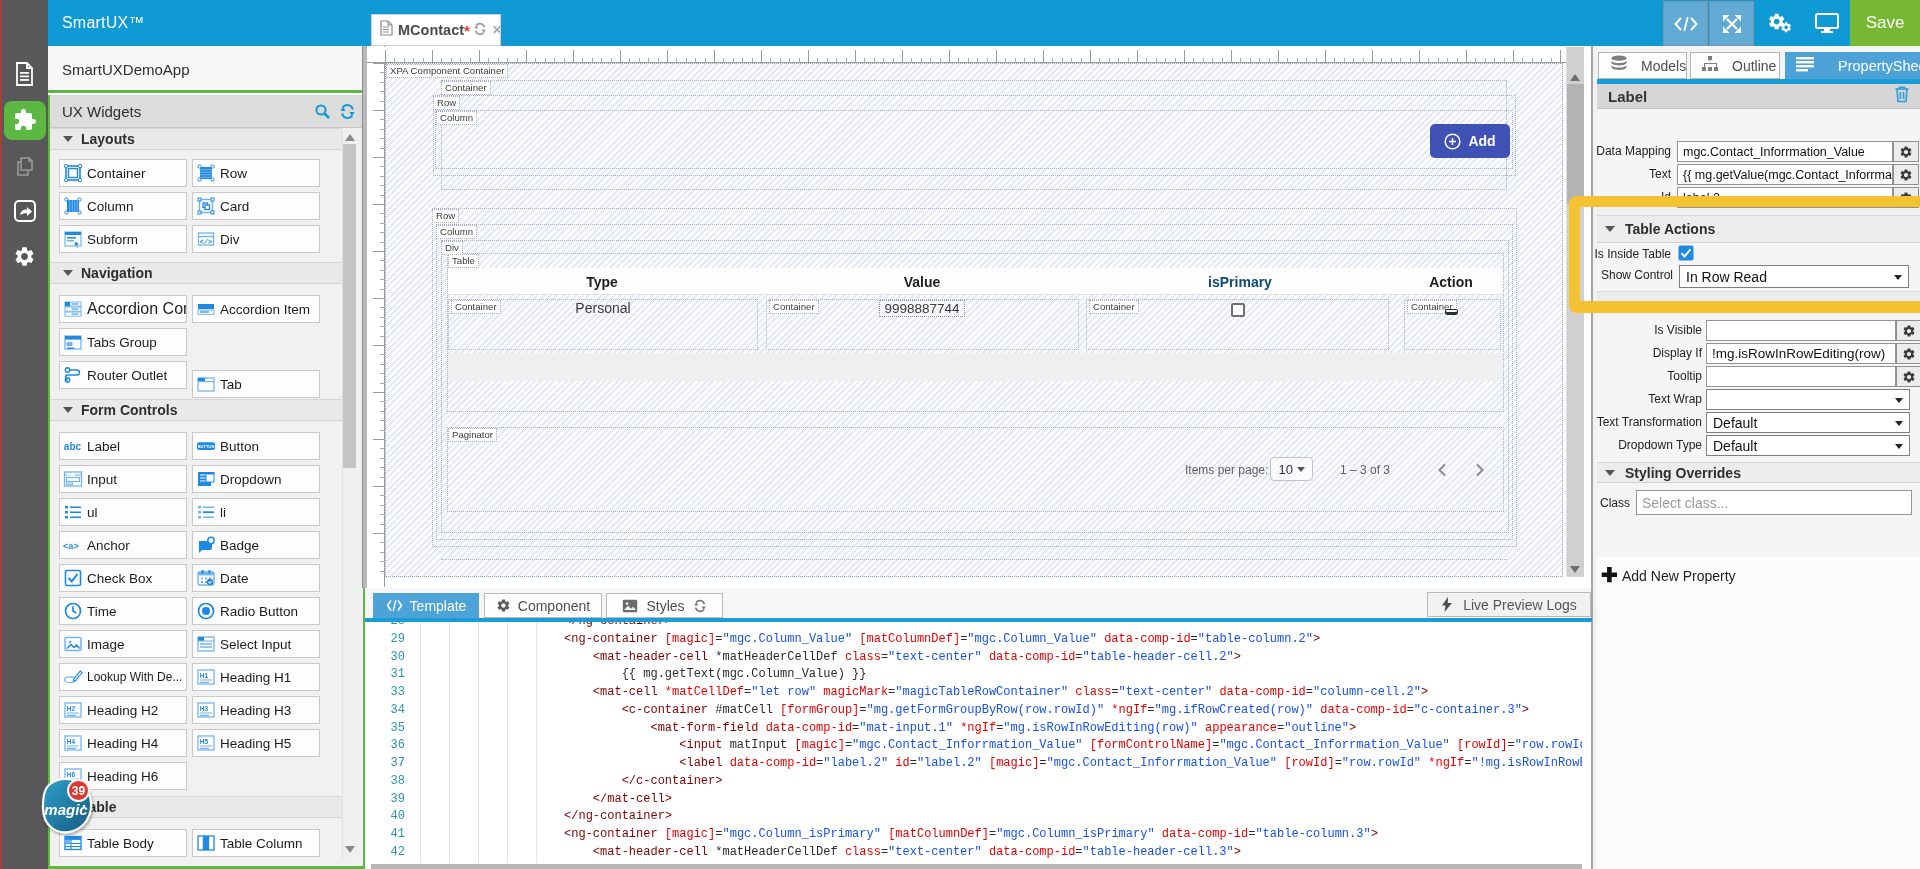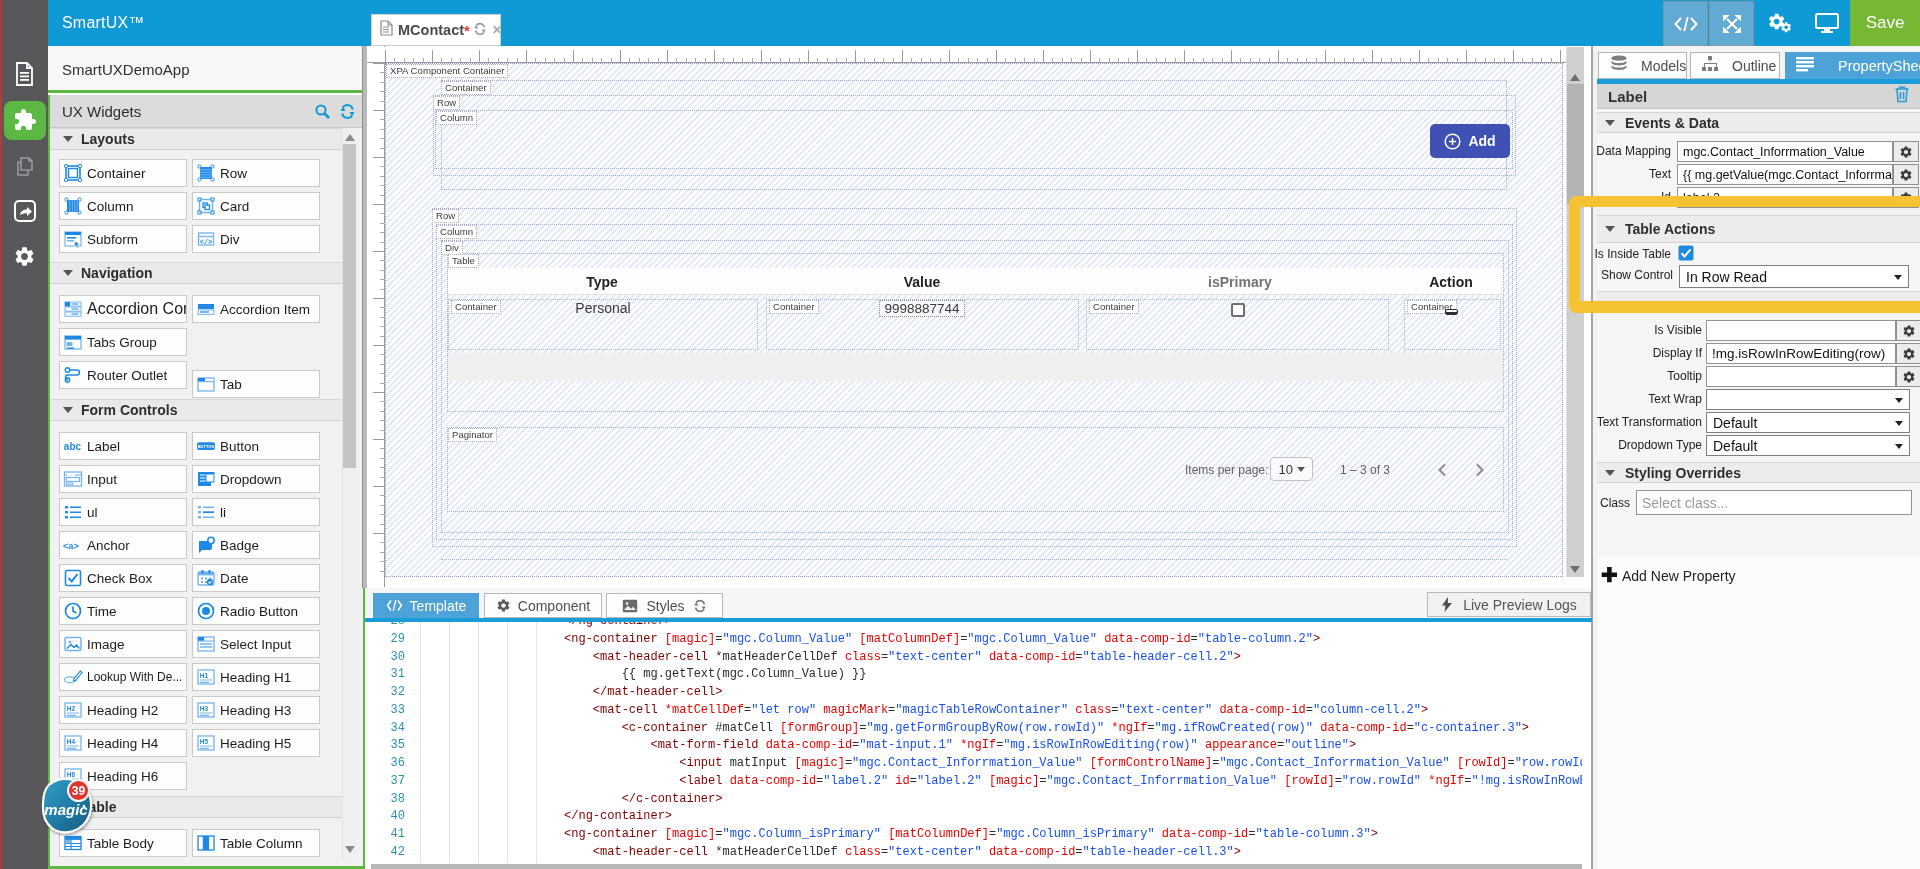--- a/index.html
+++ b/index.html
@@ -551,21 +551,21 @@
 <div class="lbl" style="left:432px;top:209px;">Row</div>
 <div class="dotbox" style="left:436px;top:224px;width:1077px;height:316px;"></div>
 <div class="lbl" style="left:436px;top:225px;">Column</div>
 <div class="dotbox" style="left:441px;top:240px;width:1068px;height:293px;"></div>
 <div class="lbl" style="left:441px;top:241px;">Div</div>
 <div class="dotbox" style="left:447px;top:253px;width:1057px;height:159px;"></div>
 <div class="lbl" style="left:448px;top:254px;">Table</div>
 <div class="abs" style="left:448px;top:268px;width:1055px;height:27px;background:#fdfdfe;border-bottom:1px solid #e3e3e3;z-index:4;"></div>
 <div class="abs" style="left:502px;top:274px;width:200px;text-align:center;font-size:14px;font-weight:bold;color:#1f1f1f;z-index:5;">Type</div>
 <div class="abs" style="left:822px;top:274px;width:200px;text-align:center;font-size:14px;font-weight:bold;color:#1f1f1f;z-index:5;">Value</div>
-<div class="abs" style="left:1140px;top:274px;width:200px;text-align:center;font-size:14px;font-weight:bold;color:#737373;z-index:5;">isPrimary</div>
+<div class="abs" style="left:1140px;top:274px;width:200px;text-align:center;font-size:14px;font-weight:bold;color:#0c4a6e;z-index:5;">isPrimary</div>
 <div class="abs" style="left:1351px;top:274px;width:200px;text-align:center;font-size:14px;font-weight:bold;color:#1f1f1f;z-index:5;">Action</div>
 <div class="dotbox" style="left:448px;top:299px;width:310px;height:51px;border-color:#aab6cf;"></div>
 <div class="lbl" style="left:451px;top:300px;">Container</div>
 <div class="dotbox" style="left:766px;top:299px;width:313px;height:51px;border-color:#aab6cf;"></div>
 <div class="lbl" style="left:769px;top:300px;">Container</div>
 <div class="dotbox" style="left:1086px;top:299px;width:303px;height:51px;border-color:#aab6cf;"></div>
 <div class="lbl" style="left:1089px;top:300px;">Container</div>
 <div class="dotbox" style="left:1404px;top:299px;width:97px;height:51px;border-color:#aab6cf;"></div>
 <div class="lbl" style="left:1407px;top:300px;">Container</div>
 <div class="abs" style="left:503px;top:300px;width:200px;text-align:center;font-size:14px;color:#3a3a3a;z-index:5;">Personal</div>
@@ -622,27 +622,27 @@
       </svg>
       <span style="color:#555;font-size:14px;margin-left:10px;">Live Preview Logs</span>
     </div>
 <div class="abs" style="left:365px;top:618px;width:1227px;height:4px;background:#1a9cd8;z-index:3;"></div>
 <div class="abs" style="left:371px;top:622px;width:1211px;height:241px;overflow:hidden;background:#fff;z-index:2;">
       <div style="position:absolute;left:0;top:-9px;font-family:'Liberation Mono',monospace;font-size:12px;line-height:17.75px;">
         <div style="height:17.75px;white-space:pre;"><span style="display:inline-block;width:34px;text-align:right;color:#2b91af;">28</span><span style="display:inline-block;width:15px;"></span><span style="color:#2b2b2b">                    </span><span style="color:#800000">&lt;/ng-container</span><span style="color:#800000">&gt;</span></div>
         <div style="height:17.75px;white-space:pre;"><span style="display:inline-block;width:34px;text-align:right;color:#2b91af;">29</span><span style="display:inline-block;width:15px;"></span><span style="color:#2b2b2b">                    </span><span style="color:#800000">&lt;ng-container</span><span style="color:#2b2b2b"> </span><span style="color:#e50000">[magic]</span><span style="color:#2b2b2b">=</span><span style="color:#1750eb">"mgc.Column_Value"</span><span style="color:#2b2b2b"> </span><span style="color:#e50000">[matColumnDef]</span><span style="color:#2b2b2b">=</span><span style="color:#1750eb">"mgc.Column_Value"</span><span style="color:#2b2b2b"> </span><span style="color:#e50000">data-comp-id</span><span style="color:#2b2b2b">=</span><span style="color:#1750eb">"table-column.2"</span><span style="color:#800000">&gt;</span></div>
         <div style="height:17.75px;white-space:pre;"><span style="display:inline-block;width:34px;text-align:right;color:#2b91af;">30</span><span style="display:inline-block;width:15px;"></span><span style="color:#2b2b2b">                        </span><span style="color:#800000">&lt;mat-header-cell</span><span style="color:#2b2b2b"> *matHeaderCellDef </span><span style="color:#e50000">class</span><span style="color:#2b2b2b">=</span><span style="color:#1750eb">"text-center"</span><span style="color:#2b2b2b"> </span><span style="color:#e50000">data-comp-id</span><span style="color:#2b2b2b">=</span><span style="color:#1750eb">"table-header-cell.2"</span><span style="color:#800000">&gt;</span></div>
         <div style="height:17.75px;white-space:pre;"><span style="display:inline-block;width:34px;text-align:right;color:#2b91af;">31</span><span style="display:inline-block;width:15px;"></span><span style="color:#2b2b2b">                            {{ mg.getText(mgc.Column_Value) }}</span></div>
-        <div style="height:17.75px;white-space:pre;"><span style="display:inline-block;width:34px;text-align:right;color:#2b91af;">32</span><span style="display:inline-block;width:15px;"></span><span style="color:#2b2b2b">                        </span><span style="color:#800000">&lt;/mat-header-cell</span><span style="color:#800000">&gt;</span></div>
         <div style="height:17.75px;white-space:pre;"><span style="display:inline-block;width:34px;text-align:right;color:#2b91af;">33</span><span style="display:inline-block;width:15px;"></span><span style="color:#2b2b2b">                        </span><span style="color:#800000">&lt;mat-cell</span><span style="color:#2b2b2b"> </span><span style="color:#e50000">*matCellDef</span><span style="color:#2b2b2b">=</span><span style="color:#1750eb">"let row"</span><span style="color:#2b2b2b"> </span><span style="color:#e50000">magicMark</span><span style="color:#2b2b2b">=</span><span style="color:#1750eb">"magicTableRowContainer"</span><span style="color:#2b2b2b"> </span><span style="color:#e50000">class</span><span style="color:#2b2b2b">=</span><span style="color:#1750eb">"text-center"</span><span style="color:#2b2b2b"> </span><span style="color:#e50000">data-comp-id</span><span style="color:#2b2b2b">=</span><span style="color:#1750eb">"column-cell.2"</span><span style="color:#800000">&gt;</span></div>
         <div style="height:17.75px;white-space:pre;"><span style="display:inline-block;width:34px;text-align:right;color:#2b91af;">34</span><span style="display:inline-block;width:15px;"></span><span style="color:#2b2b2b">                            </span><span style="color:#800000">&lt;c-container</span><span style="color:#2b2b2b"> #matCell </span><span style="color:#e50000">[formGroup]</span><span style="color:#2b2b2b">=</span><span style="color:#1750eb">"mg.getFormGroupByRow(row.rowId)"</span><span style="color:#2b2b2b"> </span><span style="color:#e50000">*ngIf</span><span style="color:#2b2b2b">=</span><span style="color:#1750eb">"mg.ifRowCreated(row)"</span><span style="color:#2b2b2b"> </span><span style="color:#e50000">data-comp-id</span><span style="color:#2b2b2b">=</span><span style="color:#1750eb">"c-container.3"</span><span style="color:#800000">&gt;</span></div>
         <div style="height:17.75px;white-space:pre;"><span style="display:inline-block;width:34px;text-align:right;color:#2b91af;">35</span><span style="display:inline-block;width:15px;"></span><span style="color:#2b2b2b">                                </span><span style="color:#800000">&lt;mat-form-field</span><span style="color:#2b2b2b"> </span><span style="color:#e50000">data-comp-id</span><span style="color:#2b2b2b">=</span><span style="color:#1750eb">"mat-input.1"</span><span style="color:#2b2b2b"> </span><span style="color:#e50000">*ngIf</span><span style="color:#2b2b2b">=</span><span style="color:#1750eb">"mg.isRowInRowEditing(row)"</span><span style="color:#2b2b2b"> </span><span style="color:#e50000">appearance</span><span style="color:#2b2b2b">=</span><span style="color:#1750eb">"outline"</span><span style="color:#800000">&gt;</span></div>
         <div style="height:17.75px;white-space:pre;"><span style="display:inline-block;width:34px;text-align:right;color:#2b91af;">36</span><span style="display:inline-block;width:15px;"></span><span style="color:#2b2b2b">                                    </span><span style="color:#800000">&lt;input</span><span style="color:#2b2b2b"> matInput </span><span style="color:#e50000">[magic]</span><span style="color:#2b2b2b">=</span><span style="color:#1750eb">"mgc.Contact_Inforrmation_Value"</span><span style="color:#2b2b2b"> </span><span style="color:#e50000">[formControlName]</span><span style="color:#2b2b2b">=</span><span style="color:#1750eb">"mgc.Contact_Inforrmation_Value"</span><span style="color:#2b2b2b"> </span><span style="color:#e50000">[rowId]</span><span style="color:#2b2b2b">=</span><span style="color:#1750eb">"row.rowId"</span></div>
         <div style="height:17.75px;white-space:pre;"><span style="display:inline-block;width:34px;text-align:right;color:#2b91af;">37</span><span style="display:inline-block;width:15px;"></span><span style="color:#2b2b2b">                                    </span><span style="color:#800000">&lt;label</span><span style="color:#2b2b2b"> </span><span style="color:#e50000">data-comp-id</span><span style="color:#2b2b2b">=</span><span style="color:#1750eb">"label.2"</span><span style="color:#2b2b2b"> </span><span style="color:#e50000">id</span><span style="color:#2b2b2b">=</span><span style="color:#1750eb">"label.2"</span><span style="color:#2b2b2b"> </span><span style="color:#e50000">[magic]</span><span style="color:#2b2b2b">=</span><span style="color:#1750eb">"mgc.Contact_Inforrmation_Value"</span><span style="color:#2b2b2b"> </span><span style="color:#e50000">[rowId]</span><span style="color:#2b2b2b">=</span><span style="color:#1750eb">"row.rowId"</span><span style="color:#2b2b2b"> </span><span style="color:#e50000">*ngIf</span><span style="color:#2b2b2b">=</span><span style="color:#1750eb">"!mg.isRowInRowEditing(row)"</span></div>
         <div style="height:17.75px;white-space:pre;"><span style="display:inline-block;width:34px;text-align:right;color:#2b91af;">38</span><span style="display:inline-block;width:15px;"></span><span style="color:#2b2b2b">                            </span><span style="color:#800000">&lt;/c-container</span><span style="color:#800000">&gt;</span></div>
+        <div style="height:17.75px;white-space:pre;"><span style="display:inline-block;width:34px;text-align:right;color:#2b91af;">39</span><span style="display:inline-block;width:15px;"></span><span style="color:#2b2b2b">                        </span><span style="color:#800000">&lt;/mat-cell</span><span style="color:#800000">&gt;</span></div>
         <div style="height:17.75px;white-space:pre;"><span style="display:inline-block;width:34px;text-align:right;color:#2b91af;">40</span><span style="display:inline-block;width:15px;"></span><span style="color:#2b2b2b">                    </span><span style="color:#800000">&lt;/ng-container</span><span style="color:#800000">&gt;</span></div>
         <div style="height:17.75px;white-space:pre;"><span style="display:inline-block;width:34px;text-align:right;color:#2b91af;">41</span><span style="display:inline-block;width:15px;"></span><span style="color:#2b2b2b">                    </span><span style="color:#800000">&lt;ng-container</span><span style="color:#2b2b2b"> </span><span style="color:#e50000">[magic]</span><span style="color:#2b2b2b">=</span><span style="color:#1750eb">"mgc.Column_isPrimary"</span><span style="color:#2b2b2b"> </span><span style="color:#e50000">[matColumnDef]</span><span style="color:#2b2b2b">=</span><span style="color:#1750eb">"mgc.Column_isPrimary"</span><span style="color:#2b2b2b"> </span><span style="color:#e50000">data-comp-id</span><span style="color:#2b2b2b">=</span><span style="color:#1750eb">"table-column.3"</span><span style="color:#800000">&gt;</span></div>
         <div style="height:17.75px;white-space:pre;"><span style="display:inline-block;width:34px;text-align:right;color:#2b91af;">42</span><span style="display:inline-block;width:15px;"></span><span style="color:#2b2b2b">                        </span><span style="color:#800000">&lt;mat-header-cell</span><span style="color:#2b2b2b"> *matHeaderCellDef </span><span style="color:#e50000">class</span><span style="color:#2b2b2b">=</span><span style="color:#1750eb">"text-center"</span><span style="color:#2b2b2b"> </span><span style="color:#e50000">data-comp-id</span><span style="color:#2b2b2b">=</span><span style="color:#1750eb">"table-header-cell.3"</span><span style="color:#800000">&gt;</span></div>
       </div>
       <div style="position:absolute;left:49px;top:0;width:1px;height:241px;background:#e3e3e3;"></div>
       <div style="position:absolute;left:78px;top:0;width:1px;height:241px;background:#e3e3e3;"></div>
       <div style="position:absolute;left:107px;top:0;width:1px;height:241px;background:#e3e3e3;"></div>
       <div style="position:absolute;left:136px;top:0;width:1px;height:241px;background:#e3e3e3;"></div>
       <div style="position:absolute;left:165px;top:0;width:1px;height:241px;background:#e3e3e3;"></div>
     </div>
@@ -688,21 +688,20 @@
       <span style="margin-left:11px;font-size:15px;font-weight:bold;color:#333;">Label</span>
       <span style="margin-left:auto;margin-right:10px;"><svg width="16" height="18" viewBox="0 0 16 18">
           <g fill="none" stroke="#2d9bd8" stroke-width="1.6">
             <path d="M1.5 4h13"></path>
             <path d="M5.5 4V2.2h5V4"></path>
             <path d="M3 4l1 12.5h8L13 4"></path>
             <path d="M6.4 7v7M9.6 7v7"></path>
           </g>
         </svg></span>
     </div>
-<div class="band" style="left:1597px;top:112px;width:323px;height:21px;font-size:14px;background:#ececec;"><span class="tri" style="margin:0 10px 0 8px;border-left-width:5px;border-right-width:5px;border-top-width:6px;"></span>Events &amp; Data</div>
 <div class="rlab" style="right:249px;top:144px;">Data Mapping</div>
 <div class="rinput" style="left:1677px;top:141px;width:216px;height:21px;font-size:12.5px;">mgc.Contact_Inforrmation_Value</div>
 <div class="gearbtn" style="left:1893px;top:141px;width:26px;height:21px;">
       <svg width="14" height="14" viewBox="0 0 24 24">
         <path fill="#3c3c3c" d="M19.14 12.94c.04-.3.06-.61.06-.94 0-.32-.02-.64-.07-.94l2.03-1.58c.18-.14.23-.41.12-.61l-1.92-3.32c-.12-.22-.37-.29-.59-.22l-2.39.96c-.5-.38-1.03-.7-1.62-.94L14.4 2.81c-.04-.24-.24-.41-.48-.41h-3.84c-.24 0-.43.17-.47.41l-.36 2.54c-.59.24-1.13.57-1.62.94l-2.39-.96c-.22-.08-.47 0-.59.22L2.74 8.87c-.12.21-.08.47.12.61l2.03 1.58c-.05.3-.09.63-.09.94s.02.64.07.94l-2.03 1.58c-.18.14-.23.41-.12.61l1.92 3.32c.12.22.37.29.59.22l2.39-.96c.5.38 1.03.7 1.62.94l.36 2.54c.05.24.24.41.48.41h3.84c.24 0 .44-.17.47-.41l.36-2.54c.59-.24 1.13-.56 1.62-.94l2.39.96c.22.08.47 0 .59-.22l1.92-3.32c.12-.22.07-.47-.12-.61l-2.01-1.58zM12 15.6c-1.98 0-3.6-1.62-3.6-3.6s1.62-3.6 3.6-3.6 3.6 1.62 3.6 3.6-1.62 3.6-3.6 3.6z"></path>
       </svg>
     </div>
 <div class="rlab" style="right:249px;top:167px;">Text</div>
 <div class="rinput" style="left:1677px;top:164px;width:216px;height:21px;font-size:12.5px;">{{ mg.getValue(mgc.Contact_Inforrmati</div>
 <div class="gearbtn" style="left:1893px;top:164px;width:26px;height:21px;">

